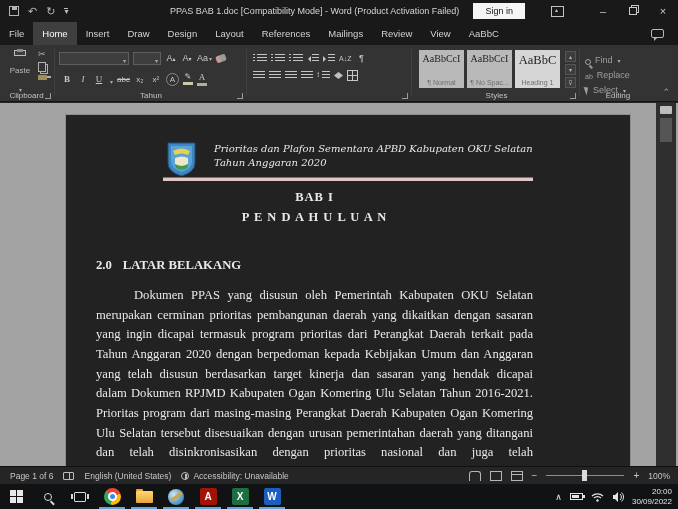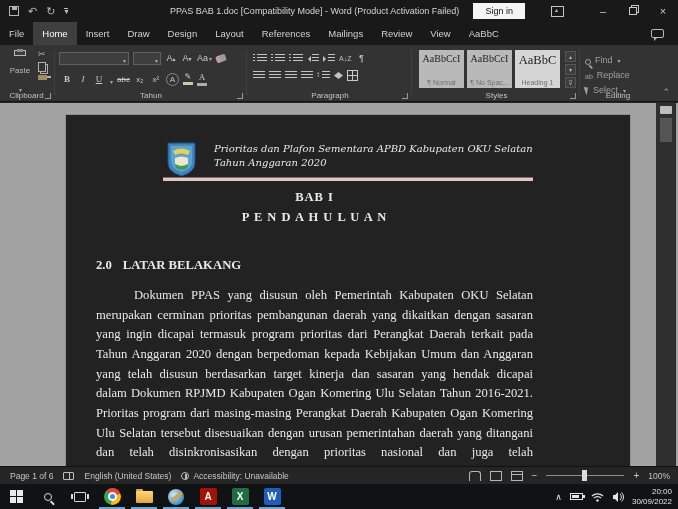--- a/index.html
+++ b/index.html
@@ -272,21 +272,20 @@
       </div>
       <div class="r2" style="padding-left:3px;">
         <span class="lines-ic"></span>
         <span class="lines-ic"></span>
         <span class="lines-ic"></span>
         <span class="lines-ic"></span>
         <span class="spacing-ic"></span>
         <span class="bucket"></span>
         <span class="borders-ic"></span>
       </div>
-      <div class="glabel">Paragraph</div>
       <span class="launch"></span>
     </div>
     <div class="vsep" style="left:411px;"></div>
 
     <div class="grp" style="left:415px;width:163px;">
       <div class="r1" style="top:5px;padding-left:4px;gap:0;">
         <div class="stylecard">
           <div class="sample">AaBbCcI</div>
           <div class="sname">¶ Normal</div>
         </div>

